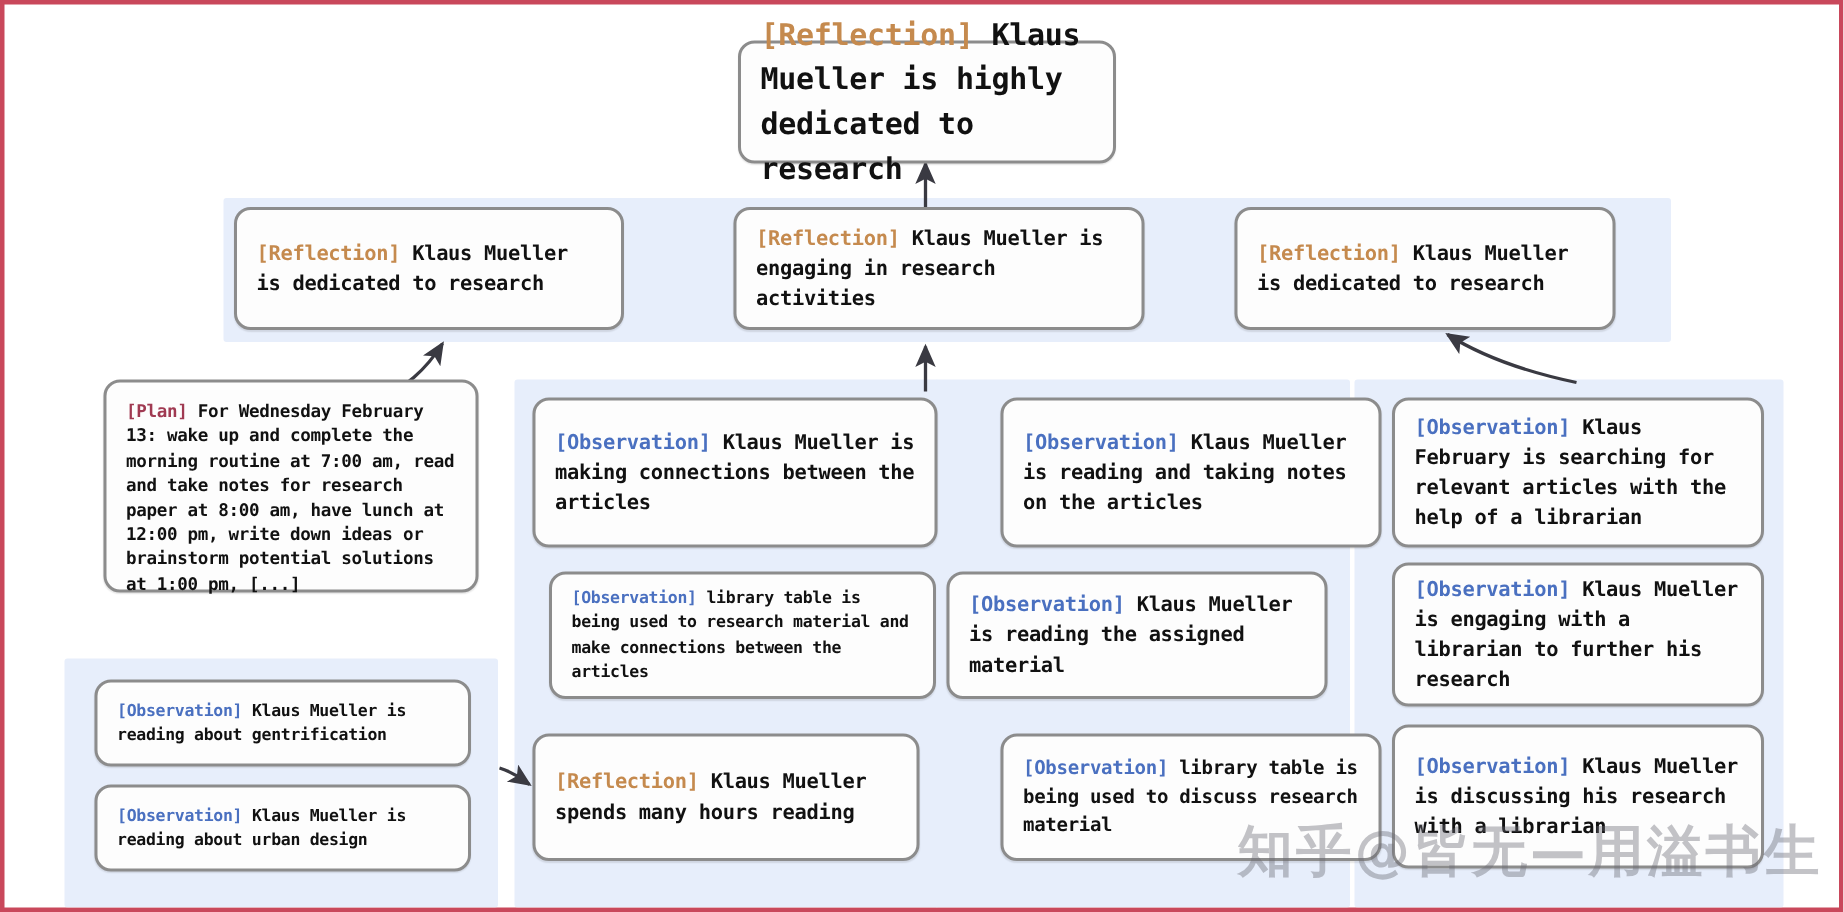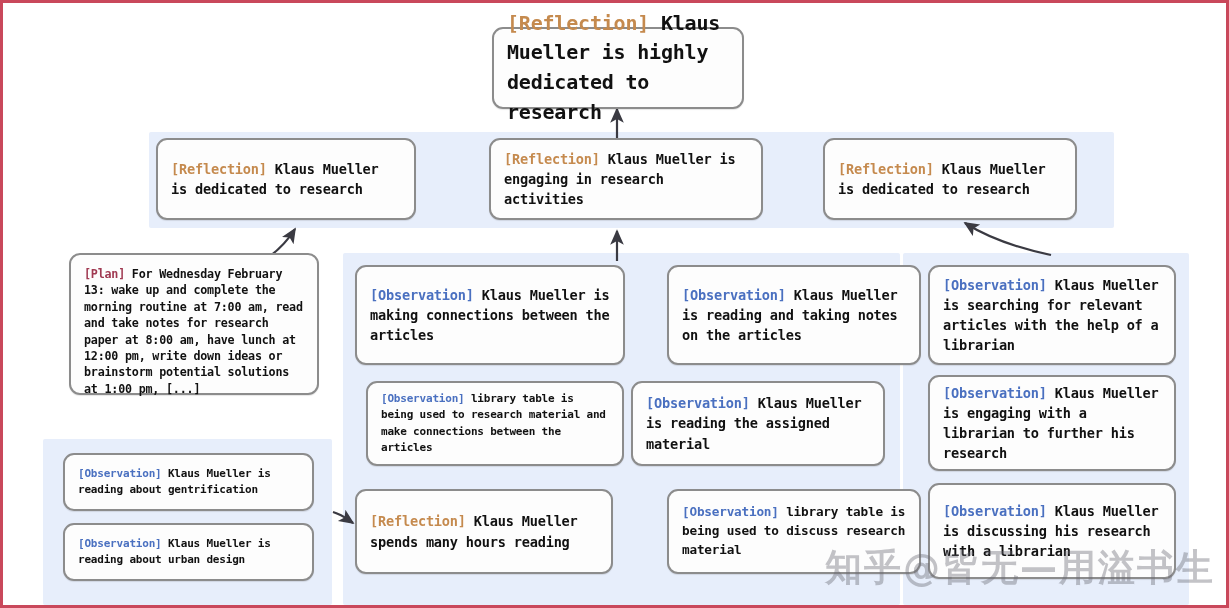--- a/index.html
+++ b/index.html
@@ -165,21 +165,21 @@
     </span>
   </div>
   <div class="node fs13" style="left:664px; top:486px; width:254px; height:85px;">
     <span class="txt">
       <span class="tag tag-observation">[Observation]</span><span> library table is being used to discuss research material</span>
     </span>
   </div>
 
   <div class="node fs14" style="left:925px; top:262px; width:248px; height:100px;">
     <span class="txt">
-      <span class="tag tag-observation">[Observation]</span><span> Klaus Mueller is searching for relevant articles with the help of a librarian</span>
+      <span class="tag tag-observation">[Observation]</span><span> Klaus February is searching for relevant articles with the help of a librarian</span>
     </span>
   </div>
   <div class="node fs14" style="left:925px; top:372px; width:248px; height:96px;align-items:center;">
     <span class="txt">
       <span class="tag tag-observation">[Observation]</span><span> Klaus Mueller is engaging with a librarian to further his research</span>
     </span>
   </div>
   <div class="node fs14" style="left:925px; top:480px; width:248px; height:96px;">
     <span class="txt">
       <span class="tag tag-observation">[Observation]</span><span> Klaus Mueller is discussing his research with a librarian</span>

